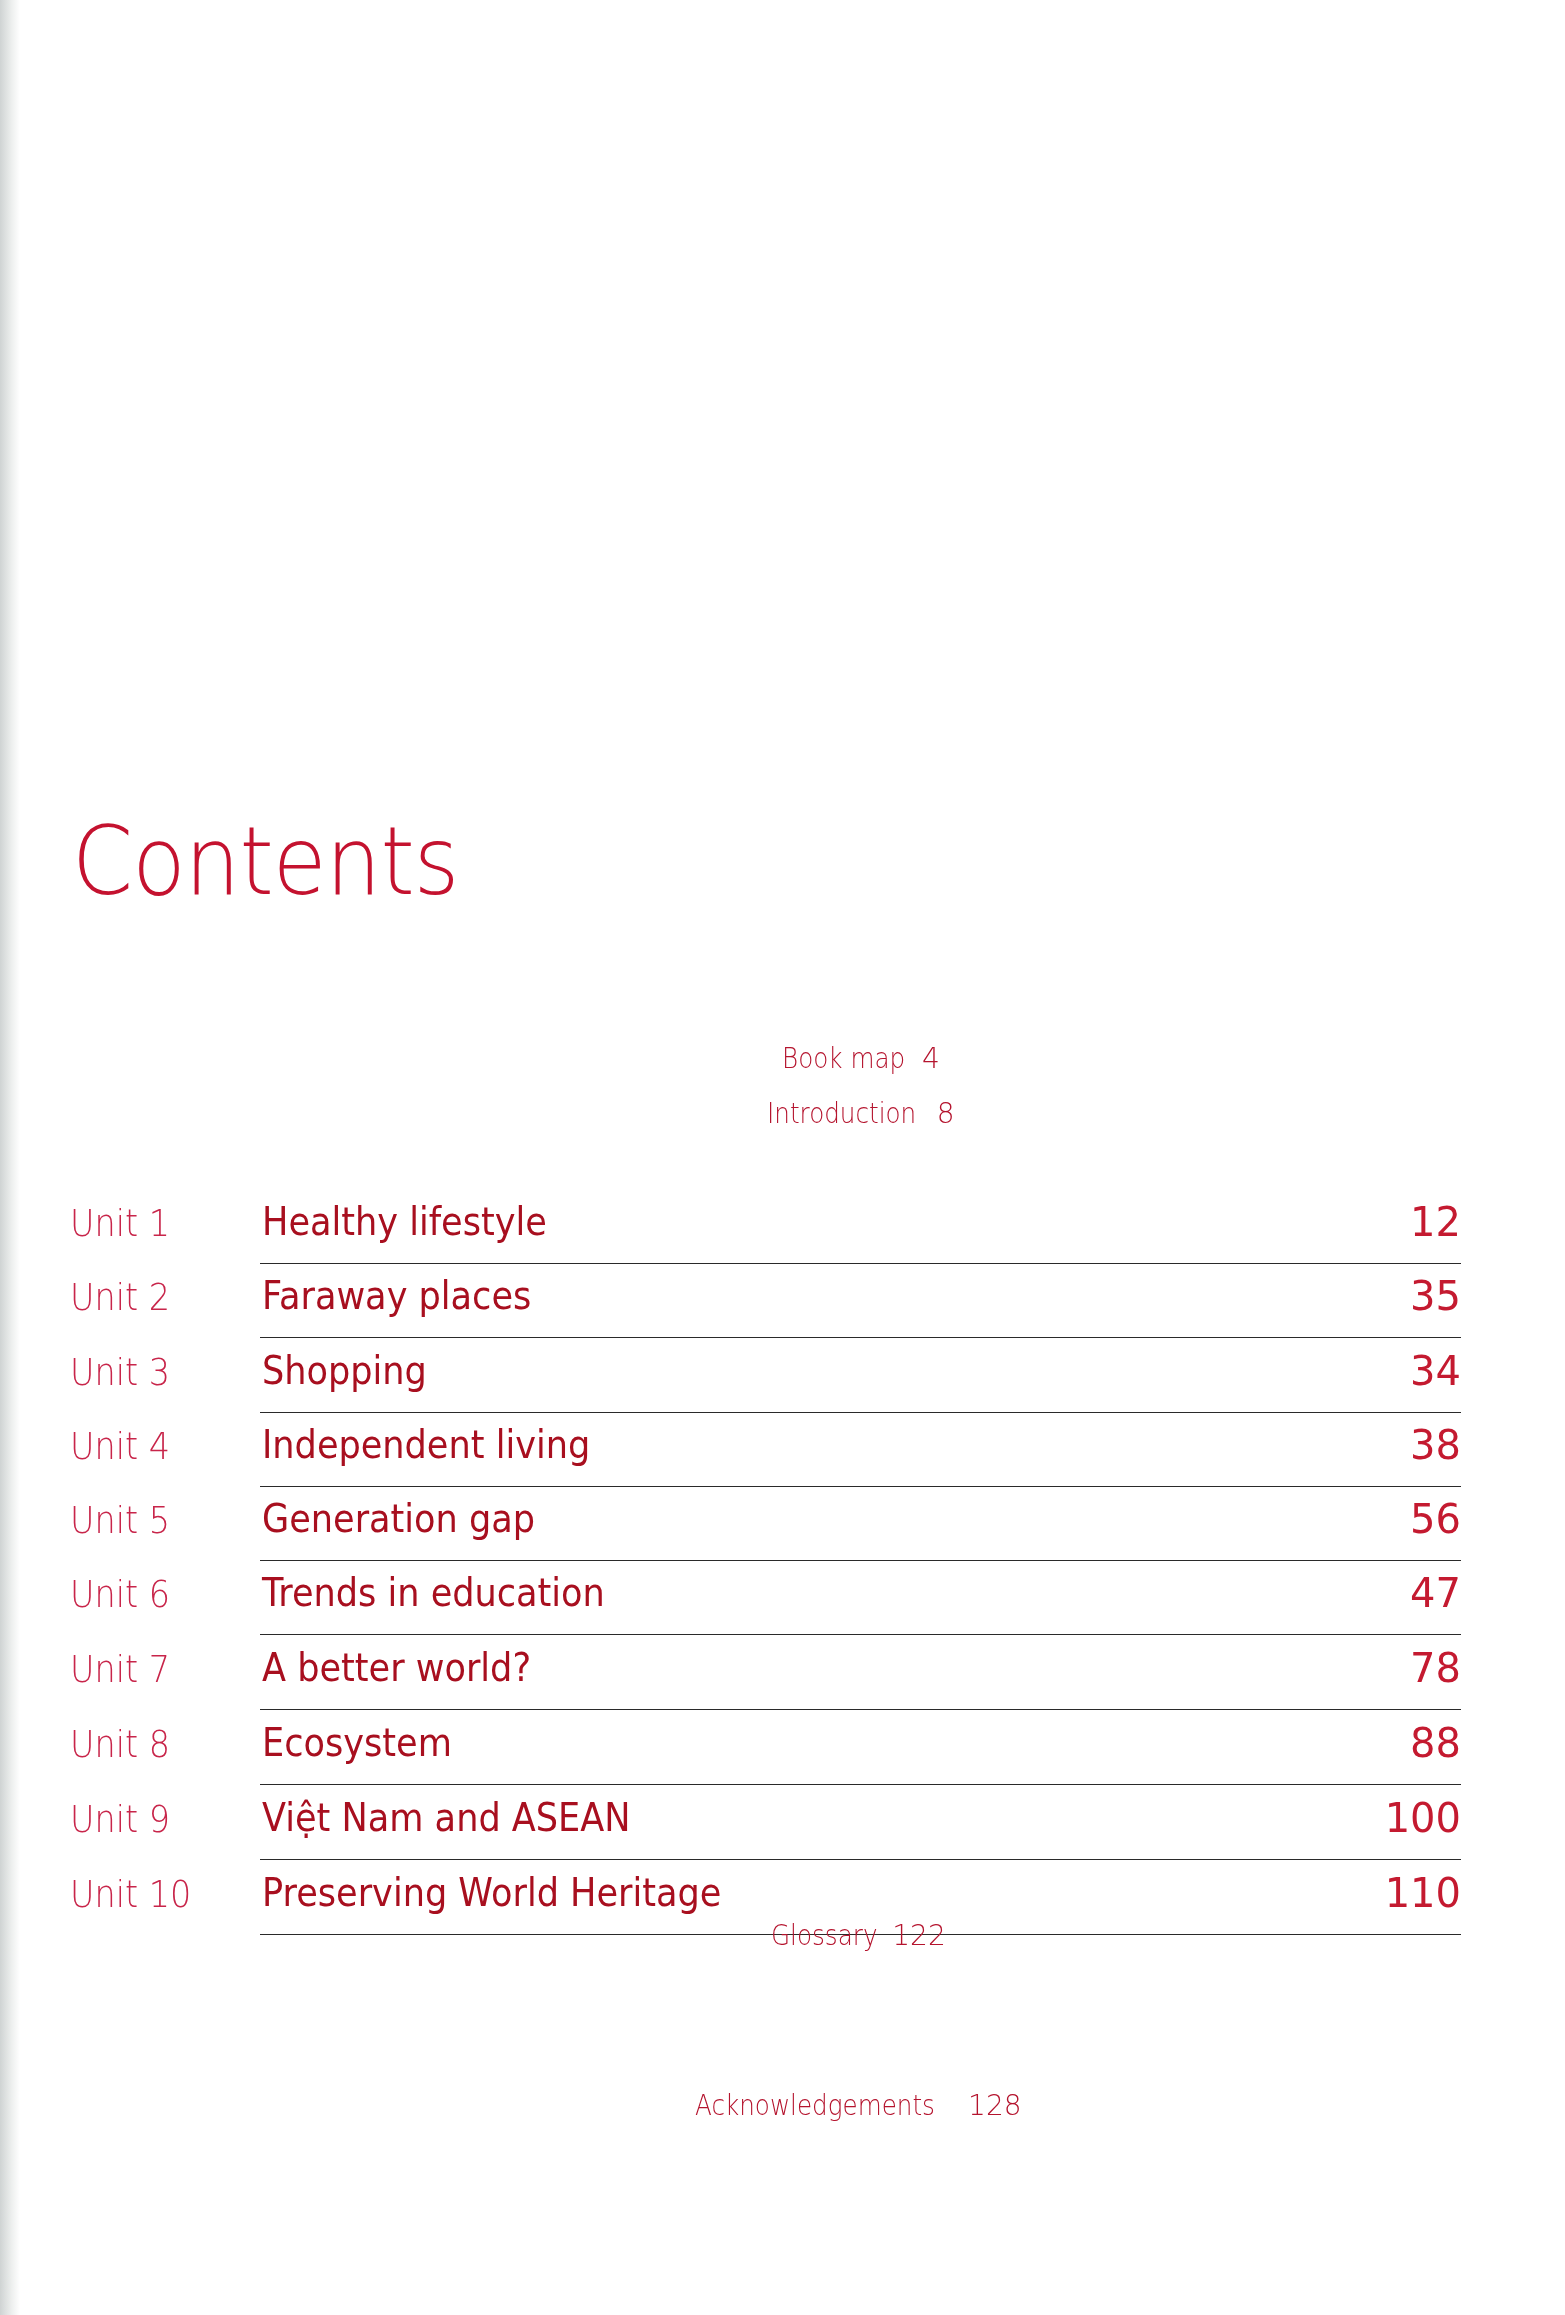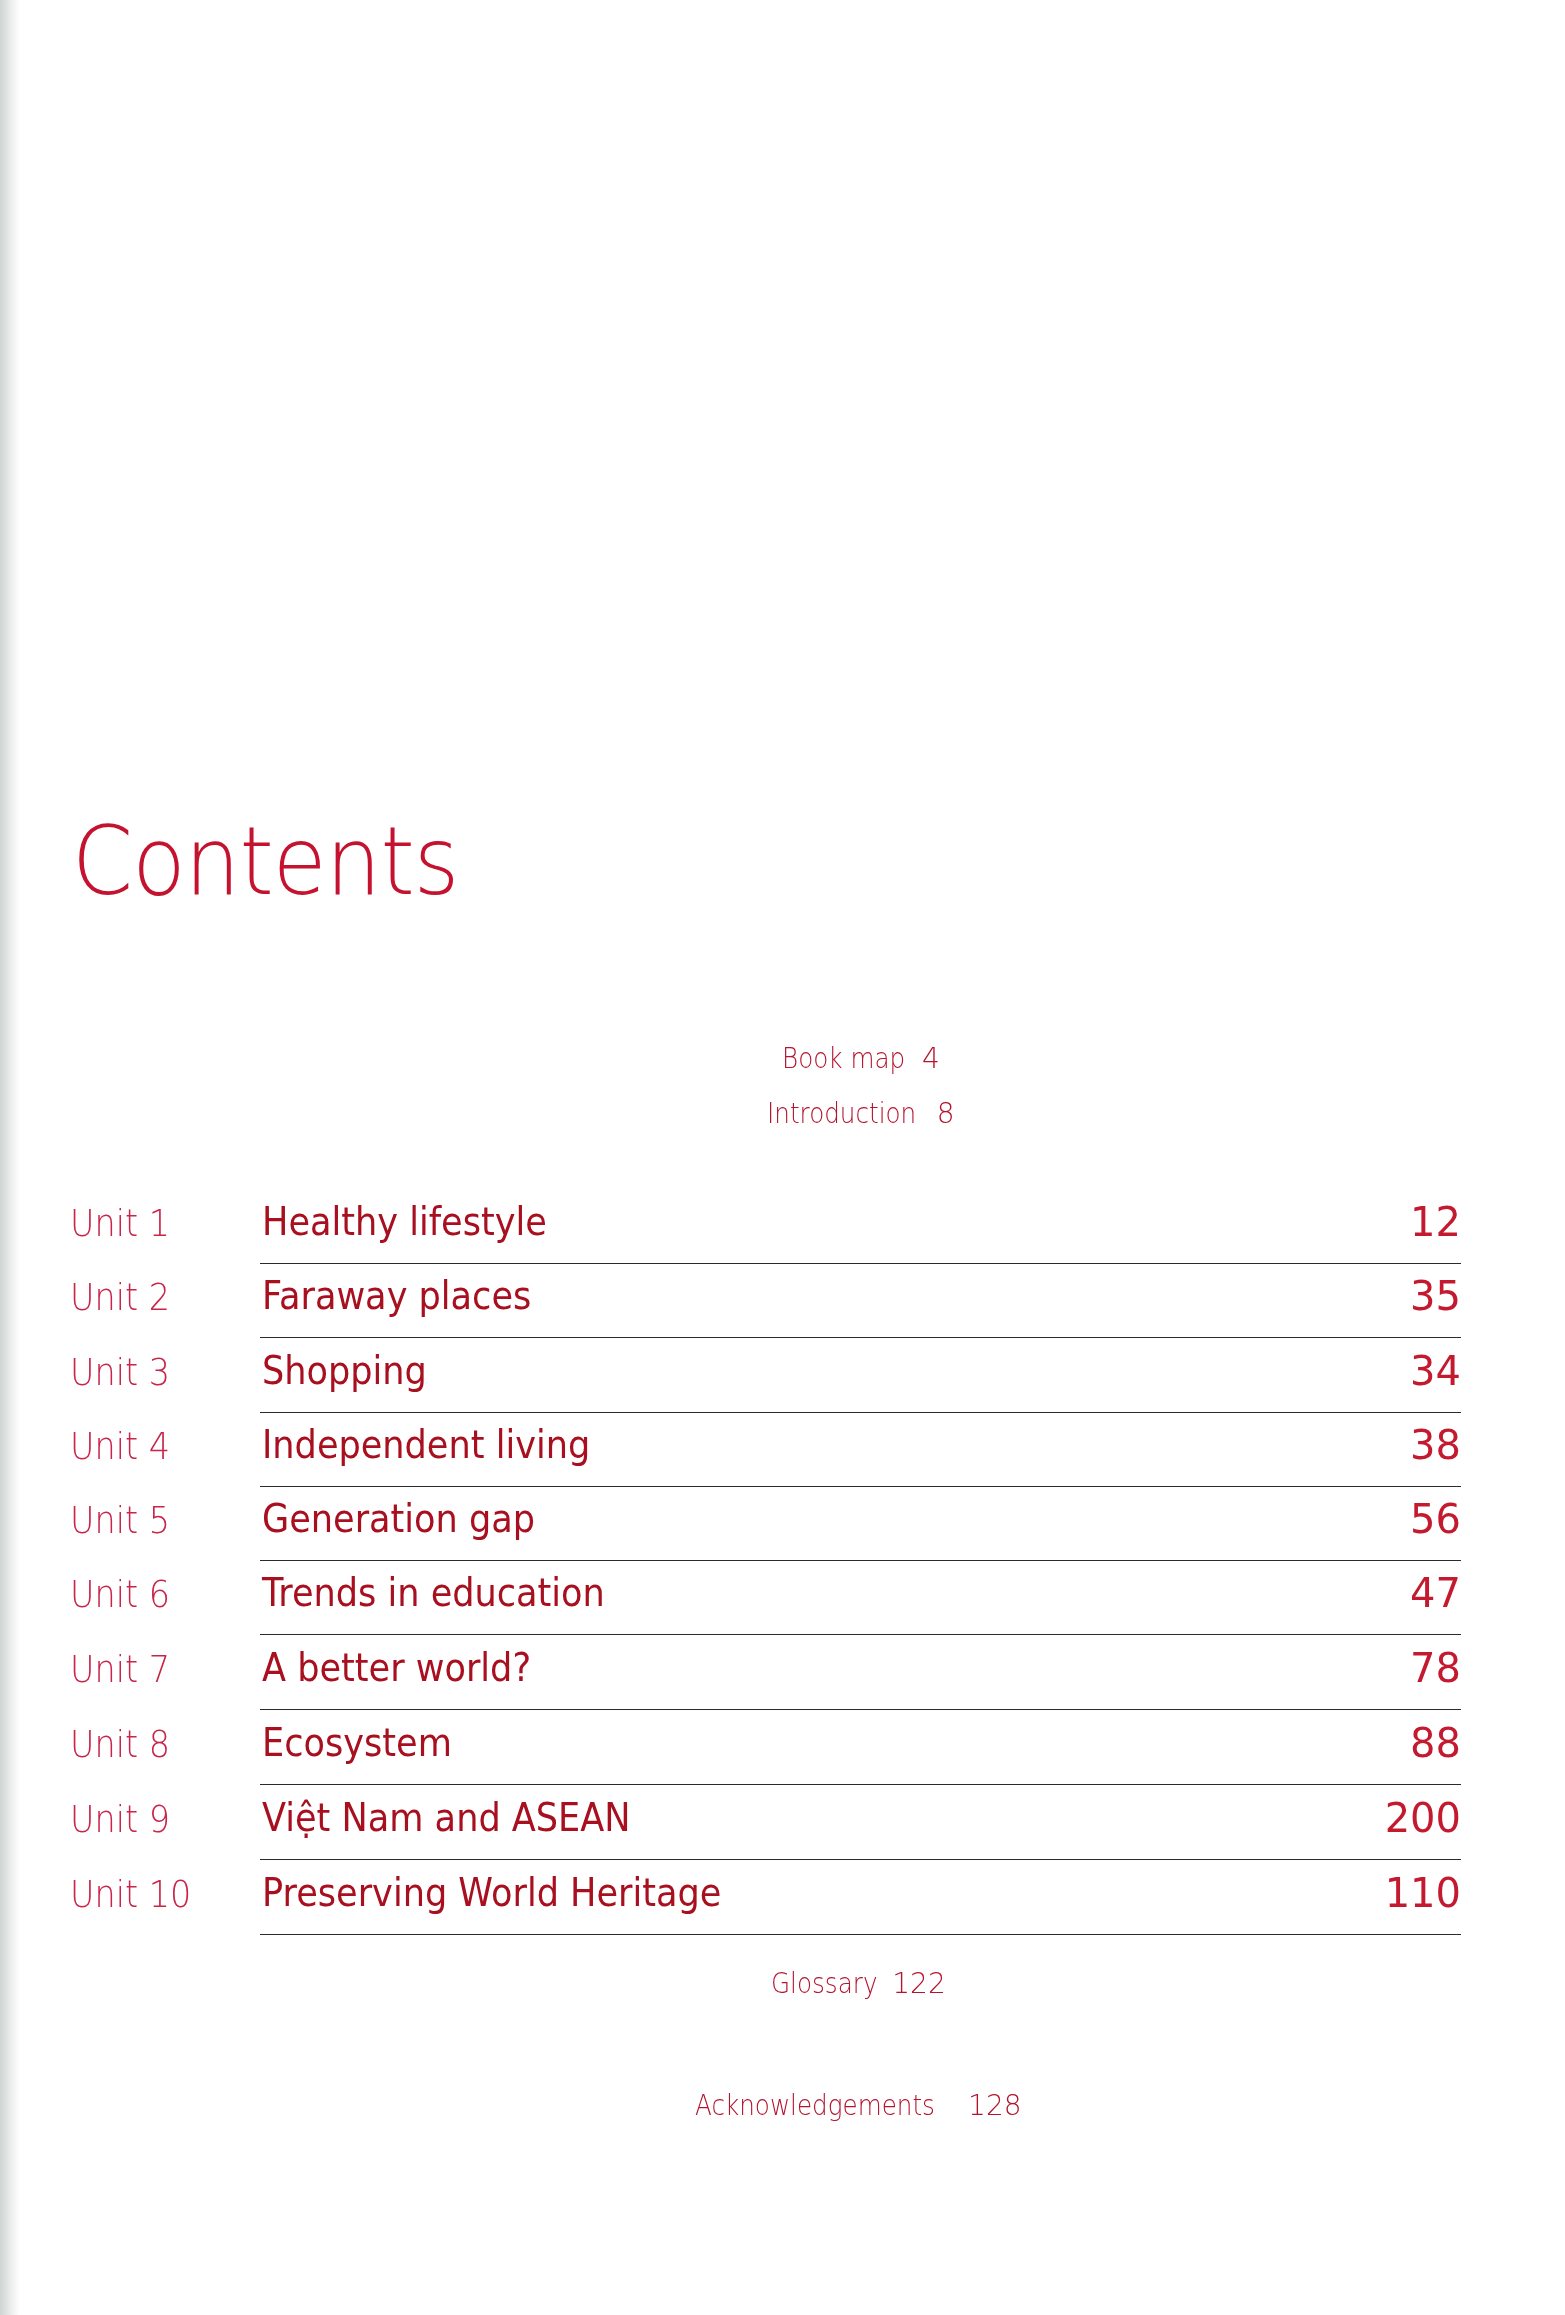--- a/index.html
+++ b/index.html
@@ -107,31 +107,31 @@
 </div>
 <div class="unit-row" style="top:1713px">
   <span class="unit-label">Unit 8</span>
   <span class="unit-title">Ecosystem</span>
   <span class="unit-page">88</span>
   <div class="unit-rule"></div>
 </div>
 <div class="unit-row" style="top:1788px">
   <span class="unit-label">Unit 9</span>
   <span class="unit-title">Việt Nam and ASEAN</span>
-  <span class="unit-page">200</span>
+  <span class="unit-page">100</span>
   <div class="unit-rule"></div>
 </div>
 <div class="unit-row" style="top:1863px">
   <span class="unit-label">Unit 10</span>
   <span class="unit-title">Preserving World Heritage</span>
   <span class="unit-page">110</span>
   <div class="unit-rule"></div>
 </div>
 
-<div class="back-row" style="top:1956px; left:257px; width:1203px">
+<div class="back-row" style="top:1908px; left:257px; width:1203px">
   <span class="label">Glossary</span>
   <span class="page">122</span>
 </div>
 <div class="back-row" style="top:2078px; left:257px; width:1203px">
   <span class="label">Acknowledgements</span>
   <span class="page">128</span>
 </div>
 
 
 </body></html>

